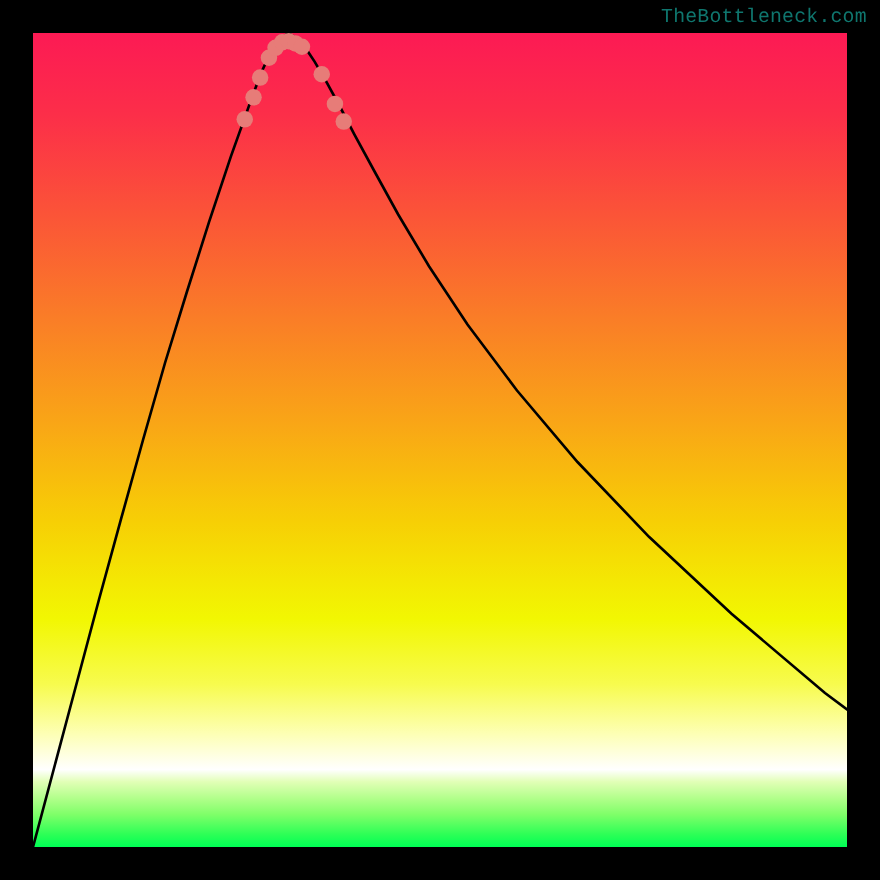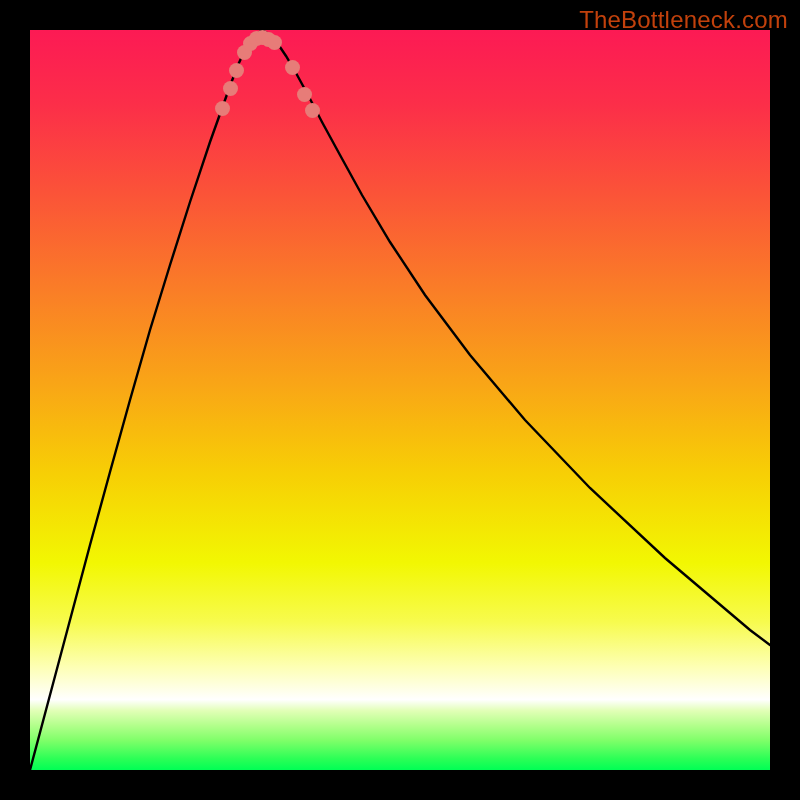--- a/index.html
+++ b/index.html
@@ -23,26 +23,27 @@
     position: absolute;
     left: 0;
     top: 0;
     width: 100%;
     height: 100%;
   }
   .watermark {
     position: absolute;
     top: 6px;
     right: 12px;
-    font-size: 24px;
+    font-size: 18px;
     font-weight: 500;
-    color: #c2410c;
+    color: #0f766e;
     letter-spacing: 0.2px;
     user-select: none;
     z-index: 5;
+    font-family: Liberation Mono, monospace;
   }
   svg.curve {
     position: absolute;
     left: 0;
     top: 0;
     width: 100%;
     height: 100%;
     z-index: 3;
   }
   .dots {

